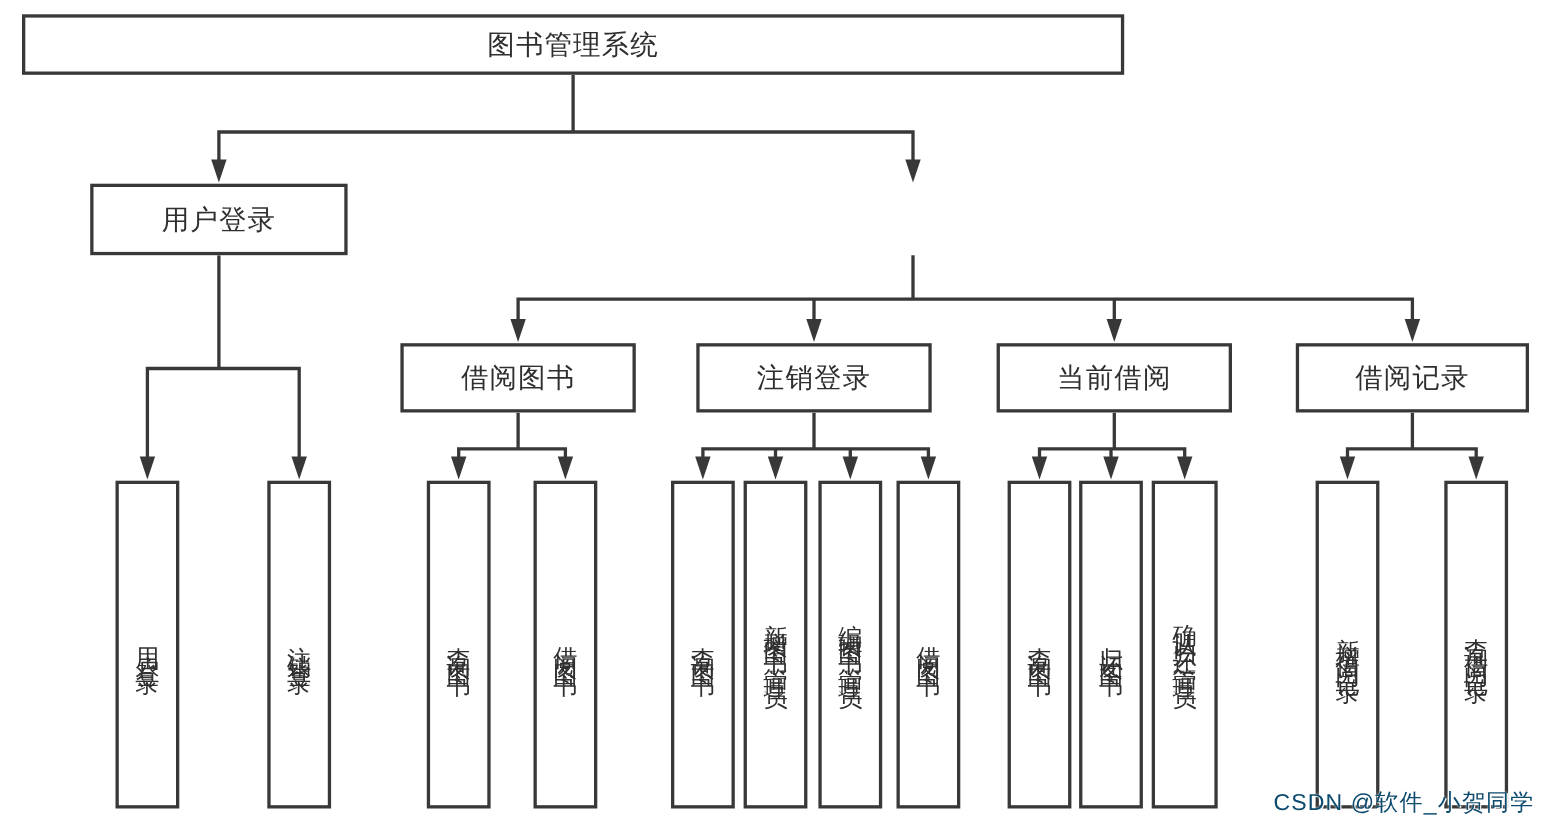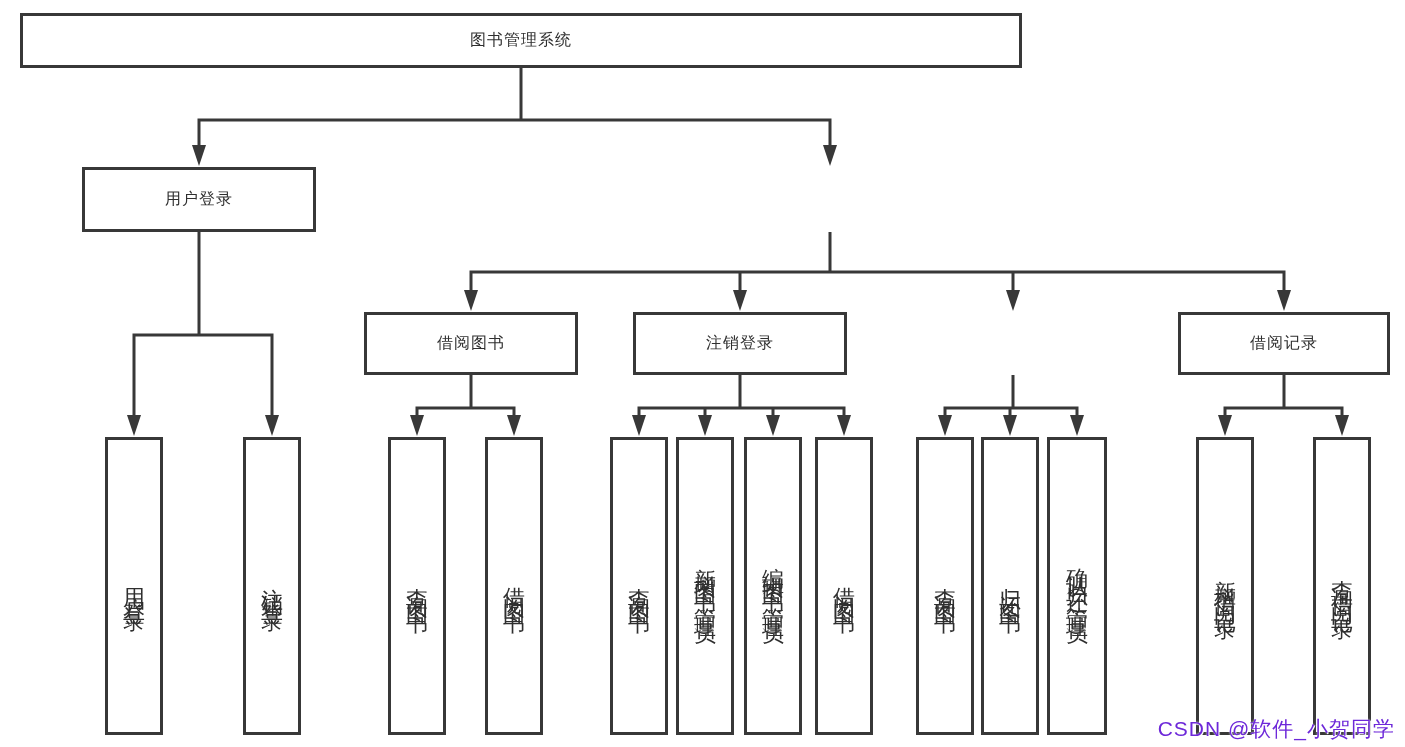--- a/index.html
+++ b/index.html
@@ -15,34 +15,34 @@
     position:absolute;
     box-sizing:border-box;
     border:3px solid #383838;
     background:#ffffff;
     color:#2f2f2f;
     display:flex;
     align-items:center;
     justify-content:center;
     text-align:center;
   }
-  .h{font-size:16px;letter-spacing:1px;}
+  .h{font-size:25px;letter-spacing:1px;}
   .v{
     font-size:22px;
     writing-mode:vertical-rl;
     letter-spacing:8px;
     line-height:1;
     white-space:nowrap;
   }
   .watermark{
     position:absolute;
     right:10px;
     bottom:4px;
     font-size:21px;
-    color:#6d28d9;
+    color:#0c4a6e;
     letter-spacing:1px;
     text-shadow:0 0 2px #ffffff,1px 1px 0 #ffffff;
     z-index:5;
   }
 </style>
 </head>
 <body>
 
 <div id="canvas">
 
@@ -85,20 +85,21 @@
       <polygon points="1335,415 1349,415 1342,436"></polygon>
     </g>
   </svg>
 
   <div class="node h" style="left:20px;top:13px;width:1002px;height:55px">图书管理系统</div>
 
   <div class="node h" style="left:82px;top:167px;width:234px;height:65px">用户登录</div>
 
   <div class="node h" style="left:364px;top:312px;width:214px;height:63px">借阅图书</div>
   <div class="node h" style="left:633px;top:312px;width:214px;height:63px">注销登录</div>
+  <div class="node h" style="left:906px;top:312px;width:214px;height:63px">当前借阅</div>
   <div class="node h" style="left:1178px;top:312px;width:212px;height:63px">借阅记录</div>
 
   <div class="node v" style="left:105px;top:437px;width:58px;height:298px">用户登录</div>
   <div class="node v" style="left:243px;top:437px;width:58px;height:298px">注销登录</div>
 
   <div class="node v" style="left:388px;top:437px;width:58px;height:298px">查询图书</div>
   <div class="node v" style="left:485px;top:437px;width:58px;height:298px">借阅图书</div>
 
   <div class="node v" style="left:610px;top:437px;width:58px;height:298px">查询图书</div>
   <div class="node v" style="left:676px;top:437px;width:58px;height:298px">新增图书（管理员）</div>

